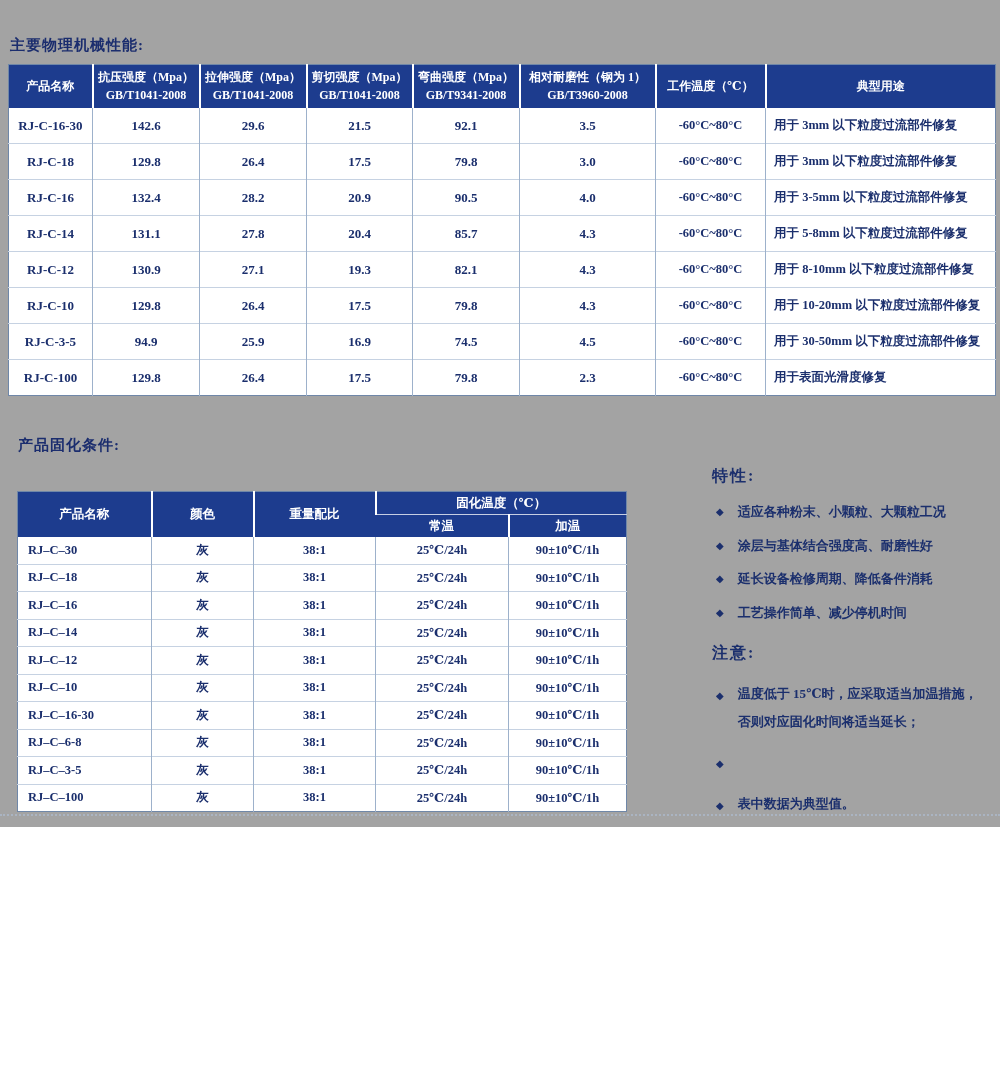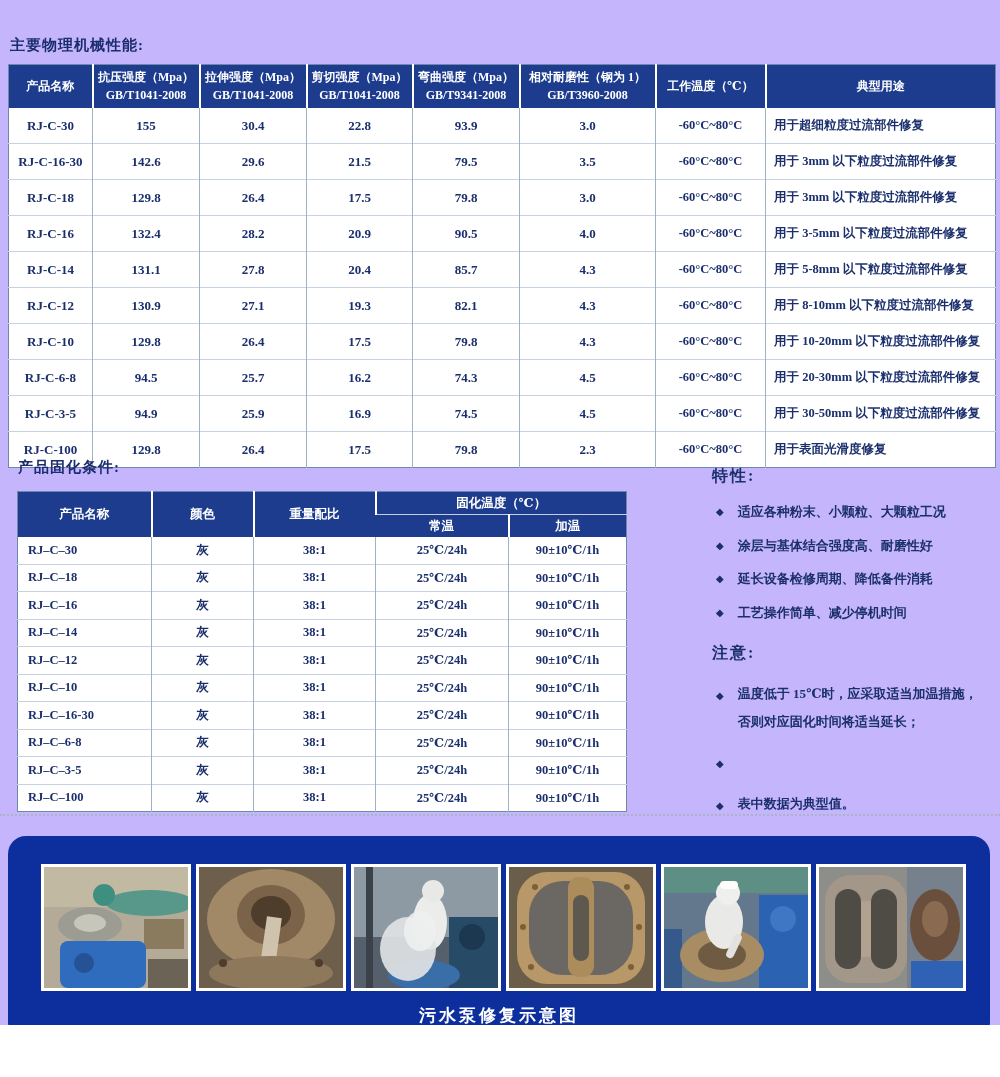--- a/index.html
+++ b/index.html
@@ -1,20 +1,20 @@
 <!DOCTYPE html>
 <html><head>
 <meta charset="utf-8">
 <style>
   html,body{margin:0;padding:0;background:#fff;}
-  .page{position:relative;width:1000px;height:1025px;background:#c4b5fd;overflow:hidden;
+  .page{position:relative;width:1000px;height:827px;background:#a3a3a3;overflow:hidden;
         font-family:"Liberation Serif","DejaVu Serif",serif;}
   .sec-title{position:absolute;font-size:15px;font-weight:bold;color:#1b2d6e;letter-spacing:1px;margin:0;}
   #t1-title{left:10px;top:36px;}
-  #t2-title{left:18px;top:458px;}
+  #t2-title{left:18px;top:436px;}
 
   
   table{border-collapse:collapse;table-layout:fixed;}
   .t1{position:absolute;left:8px;top:64px;width:987px;border:1px solid #6f87a8;}
   .t2{position:absolute;left:17px;top:491px;width:609px;border:1px solid #6f87a8;}
   thead th{background:#1d3c8e;color:#fff;font-weight:bold;font-size:12px;text-align:center;
            vertical-align:middle;padding:0 1px;}
   .t1 thead th{height:43px;}
   thead th + th{border-left:2px solid #fff;}
   .h1,.h2{display:block;line-height:1.45;white-space:nowrap;}
@@ -101,35 +101,25 @@
         <th>
             <span class="h1">工作温度（℃）</span>
           </th>
         <th>
             <span class="h1">典型用途</span>
           </th>
       </tr>
     </thead>
     <tbody>
         <tr>
-          <td class="col-name">RJ-C-30</td>
-          <td class="col-compressive">155</td>
-          <td class="col-tensile">30.4</td>
-          <td class="col-shear">22.8</td>
-          <td class="col-bending">93.9</td>
-          <td class="col-wear">3.0</td>
-          <td class="col-temp">-60°C~80°C</td>
-          <td class="col-use">用于超细粒度过流部件修复</td>
-        </tr>
-        <tr>
           <td class="col-name">RJ-C-16-30</td>
           <td class="col-compressive">142.6</td>
           <td class="col-tensile">29.6</td>
           <td class="col-shear">21.5</td>
-          <td class="col-bending">79.5</td>
+          <td class="col-bending">92.1</td>
           <td class="col-wear">3.5</td>
           <td class="col-temp">-60°C~80°C</td>
           <td class="col-use">用于 3mm 以下粒度过流部件修复</td>
         </tr>
         <tr>
           <td class="col-name">RJ-C-18</td>
           <td class="col-compressive">129.8</td>
           <td class="col-tensile">26.4</td>
           <td class="col-shear">17.5</td>
           <td class="col-bending">79.8</td>
@@ -169,30 +159,20 @@
         </tr>
         <tr>
           <td class="col-name">RJ-C-10</td>
           <td class="col-compressive">129.8</td>
           <td class="col-tensile">26.4</td>
           <td class="col-shear">17.5</td>
           <td class="col-bending">79.8</td>
           <td class="col-wear">4.3</td>
           <td class="col-temp">-60°C~80°C</td>
           <td class="col-use">用于 10-20mm 以下粒度过流部件修复</td>
-        </tr>
-        <tr>
-          <td class="col-name">RJ-C-6-8</td>
-          <td class="col-compressive">94.5</td>
-          <td class="col-tensile">25.7</td>
-          <td class="col-shear">16.2</td>
-          <td class="col-bending">74.3</td>
-          <td class="col-wear">4.5</td>
-          <td class="col-temp">-60°C~80°C</td>
-          <td class="col-use">用于 20-30mm 以下粒度过流部件修复</td>
         </tr>
         <tr>
           <td class="col-name">RJ-C-3-5</td>
           <td class="col-compressive">94.9</td>
           <td class="col-tensile">25.9</td>
           <td class="col-shear">16.9</td>
           <td class="col-bending">74.5</td>
           <td class="col-wear">4.5</td>
           <td class="col-temp">-60°C~80°C</td>
           <td class="col-use">用于 30-50mm 以下粒度过流部件修复</td>

